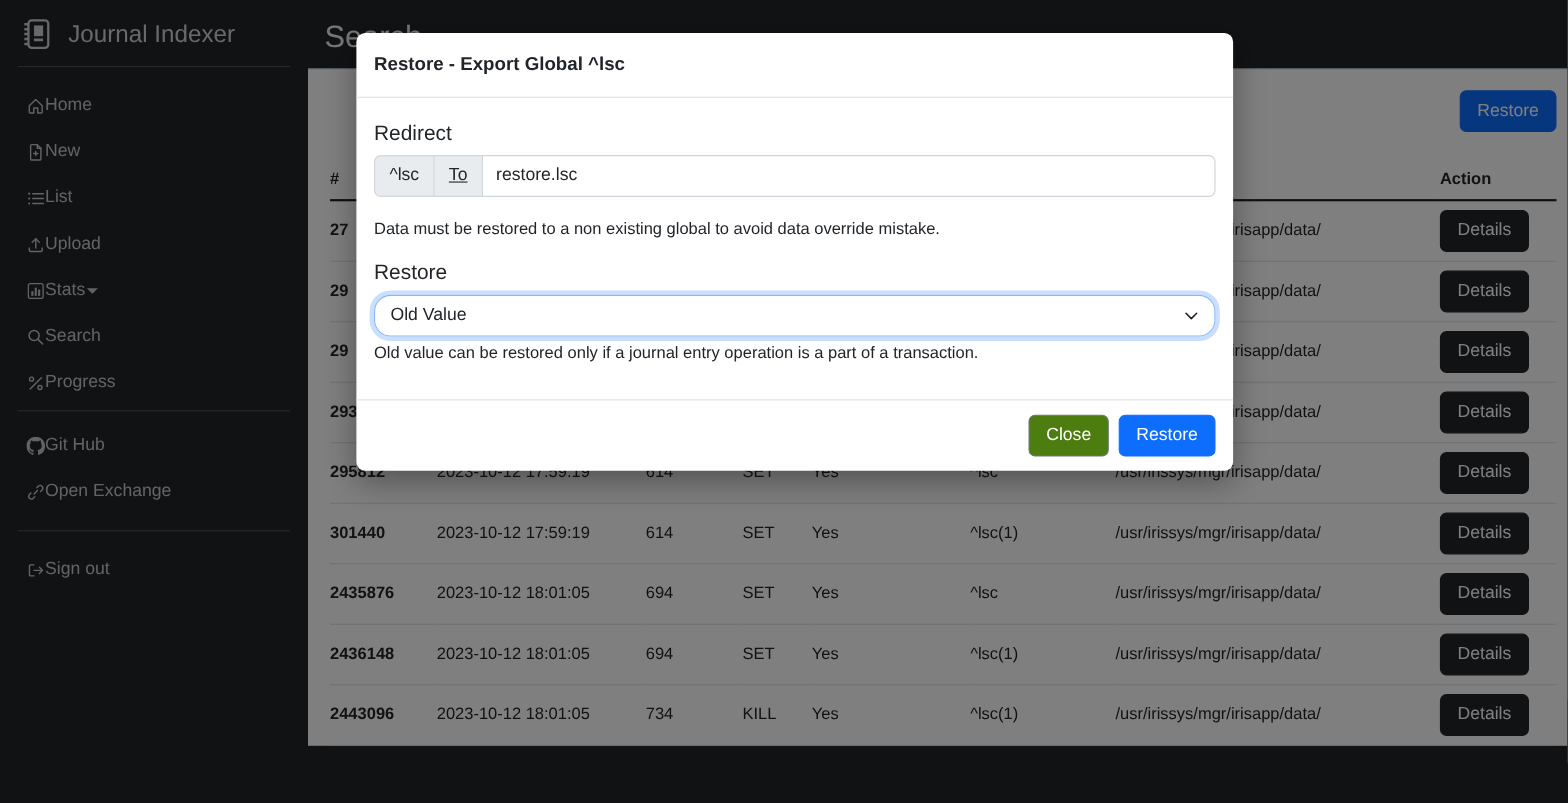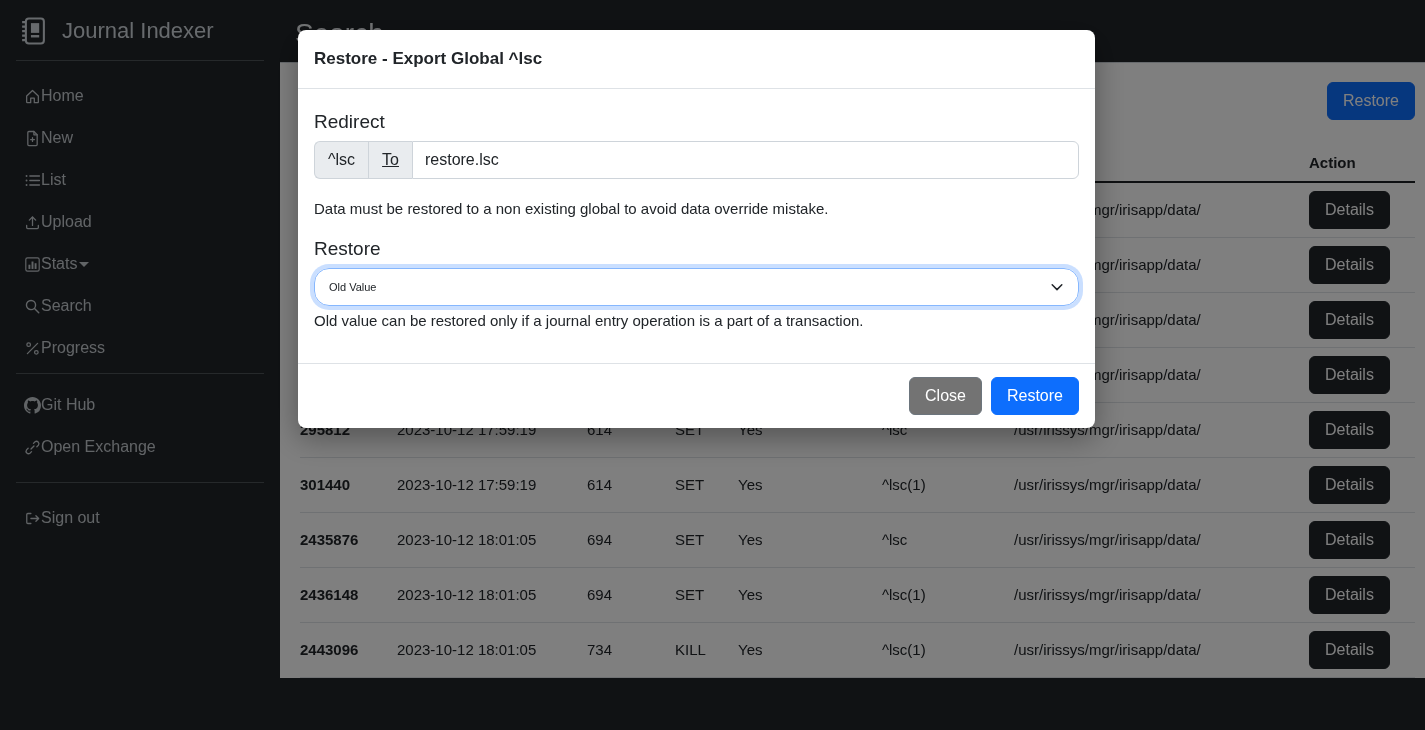--- a/index.html
+++ b/index.html
@@ -29,56 +29,56 @@
   .main { flex:1; display:flex; flex-direction:column; background:#fff; }
   .main-top { background:#212529; height:98px; }
   .main-top h1 { margin:0; padding:18px 0 12px 15px; font-size:28px; line-height:32px;
                  font-weight:500; color:#e9ecef; border-bottom:1px solid #ced4da; }
   .content { flex:1; background:#fff; }
   .toolbar { display:flex; justify-content:flex-end; padding:19px 10px 0; }
 
   .btn { font-family:inherit; font-size:16px; line-height:22px; padding:7px 15px;
          border-radius:6px; border:1px solid transparent; cursor:pointer; }
   .btn-primary  { background:#0d6efd; border-color:#0d6efd; color:#fff; }
-  .btn-secondary{ background:#737373; border-color:#6c757d; color:#fff; }
+  .btn-secondary{ background:#4d7c0f; border-color:#6c757d; color:#fff; }
   .btn-dark     { background:#212529; border-color:#212529; color:#fff; }
 
   
   .table-wrap { margin:34px 10px 0 20px; }
   table { border-collapse:collapse; table-layout:fixed; width:1115px;
           color:#212529; font-size:15px; }
   col.c-num{width:97px} col.c-date{width:190px} col.c-pid{width:88px} col.c-type{width:63px}
   col.c-intx{width:144px} col.c-glob{width:132px} col.c-dir{width:295px} col.c-act{width:106px}
   thead th { text-align:left; font-weight:700; font-size:15px; padding:0 8px 10px 0;
              border-bottom:2px solid #1d2125; }
   tbody td { height:55px; vertical-align:middle; padding:0 8px 0 0;
              border-bottom:1px solid #dee2e6; }
   td.c-num { font-weight:700; }
 
   
   .backdrop { position:fixed; inset:0; background:rgba(0,0,0,0.5); z-index:50; }
-  .modal { position:fixed; top:30px; left:298px; width:797px; background:#fff;
+  .modal { position:fixed; top:30px; left:324px; width:797px; background:#fff;
            border-radius:8px; z-index:60; box-shadow:0 10px 30px rgba(0,0,0,0.35); }
   .modal-header { padding:17px 16px; border-bottom:1px solid #dee2e6; }
   .modal-title { margin:0; font-size:17px; line-height:24px; font-weight:700; color:#212529; }
   .modal-body { padding:22px 16px 16px; color:#212529; }
   .form-label { display:block; font-size:19px; margin-bottom:8px; }
   .input-group { display:flex; height:38px; width:100%; }
   .ig-text { display:flex; align-items:center; padding:0 13px; font-size:16px; color:#212529;
              background:#e9ecef; border:1px solid #ced4da; }
   .ig-text.first { border-radius:6px 0 0 6px; border-right:0; }
   .ig-text.mid { border-right:0;text-decoration:underline; }
   .input-group input { flex:1; font-family:inherit; font-size:16px; color:#212529;
                        padding:0 12px; border:1px solid #ced4da; border-radius:0 6px 6px 0;
                        outline:none; min-width:0; }
   .note { font-size:15px; margin:21px 0; }
   .form-select { height:38px; border:1px solid #86b7fe; border-radius:15px;
                  box-shadow:0 0 0 4px rgba(13,110,253,0.22);
                  display:flex; align-items:center; justify-content:space-between;
-                 padding:0 14px; font-size:11px; color:#212529; cursor:pointer; }
+                 padding:0 14px; font-size:16px; color:#212529; cursor:pointer; }
   .form-select svg { width:14px; height:14px; }
   .form-help { font-size:15px; margin-top:6px; }
   .modal-footer { border-top:1px solid #dee2e6; padding:13px 16px;
                   display:flex; justify-content:flex-end; gap:9px; margin-top:18px; }
 
   svg { display:block; }
 </style>
 </head>
 <body>
 

